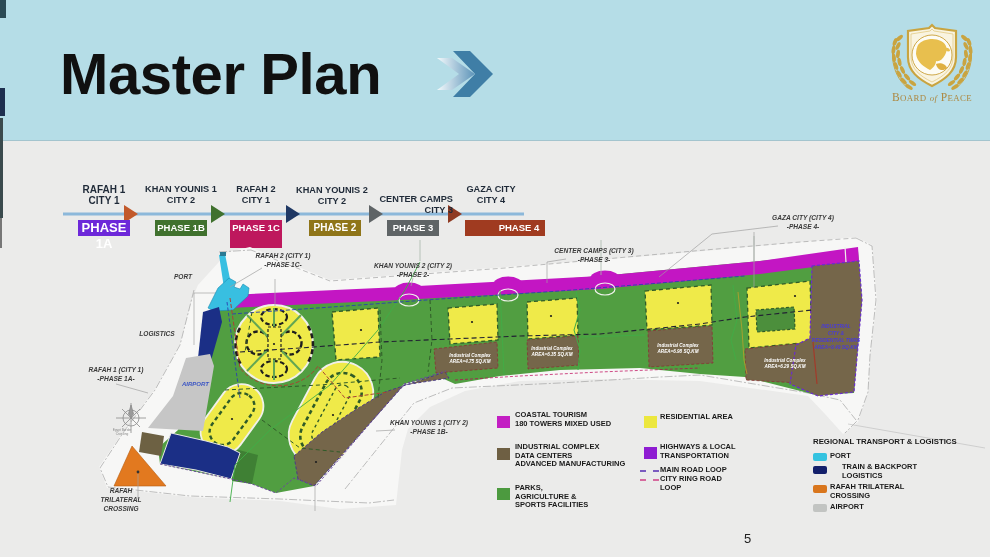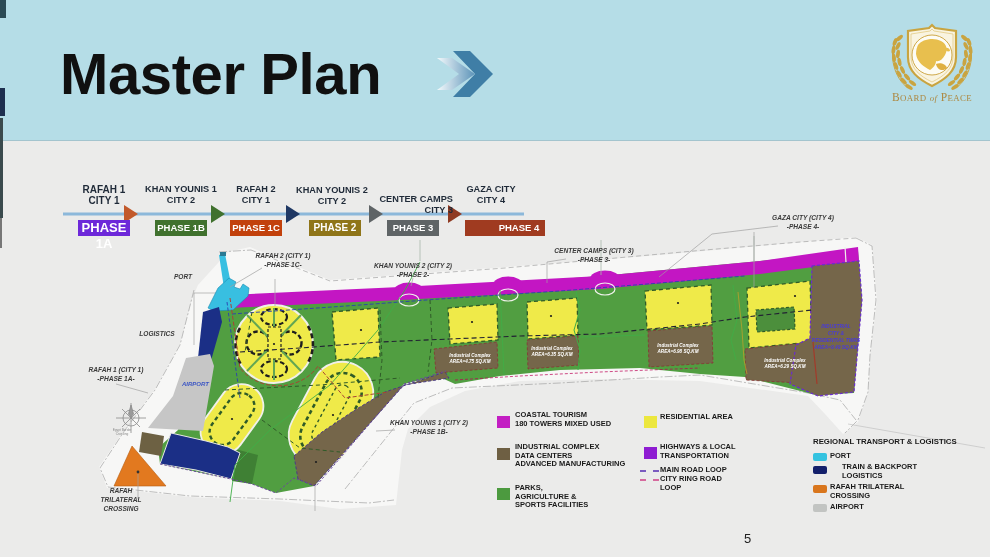--- a/index.html
+++ b/index.html
@@ -97,21 +97,21 @@
   <div class="abs" style="left:141px;top:184px;width:80px;text-align:center;font-size:9.2px;font-weight:bold;color:#1f2a38;line-height:11px;">KHAN YOUNIS 1<br>CITY 2</div>
   <div class="abs" style="left:216px;top:184px;width:80px;text-align:center;font-size:9.2px;font-weight:bold;color:#1f2a38;line-height:11px;">RAFAH 2<br>CITY 1</div>
   <div class="abs" style="left:292px;top:185px;width:80px;text-align:center;font-size:9.2px;font-weight:bold;color:#1f2a38;line-height:11px;">KHAN YOUNIS 2<br>CITY 2</div>
   <div class="abs" style="left:373px;top:194px;width:80px;text-align:right;font-size:9.2px;font-weight:bold;color:#1f2a38;line-height:11px;">CENTER CAMPS<br>CITY 3</div>
   <div class="abs" style="left:451px;top:184px;width:80px;text-align:center;font-size:9.2px;font-weight:bold;color:#1f2a38;line-height:11px;">GAZA CITY<br>CITY 4</div>
 
   <div class="abs" style="left:78px;top:220px;width:52px;height:16px;background:#6d28d9;color:#fff;font-size:13px;font-weight:bold;text-align:center;line-height:16px;">PHASE 1A</div>
 
   <div class="abs" style="left:155px;top:220px;width:52px;height:16px;background:#40712e;color:#fff;font-size:9.5px;font-weight:bold;text-align:center;line-height:16px;">PHASE 1B</div>
 
-  <div class="abs" style="left:230px;top:220px;width:52px;height:16px;background:#c2410c;color:#fff;font-size:9.5px;font-weight:bold;text-align:center;line-height:16px;">PHASE 1C</div>
+  <div class="abs" style="left:230px;top:220px;width:52px;height:28px;background:#be185d;color:#fff;font-size:9.5px;font-weight:bold;text-align:center;line-height:16px;">PHASE 1C</div>
 
   <div class="abs" style="left:309px;top:220px;width:52px;height:16px;background:#8f7519;color:#fff;font-size:10px;font-weight:bold;text-align:center;line-height:16px;">PHASE 2</div>
 
   <div class="abs" style="left:387px;top:220px;width:52px;height:16px;background:#5f6466;color:#fff;font-size:9.5px;font-weight:bold;text-align:center;line-height:16px;">PHASE 3</div>
 
   <div class="abs" style="left:465px;top:220px;width:52px;height:16px;background:#a03b20;color:#fff;font-size:9.5px;font-weight:bold;text-align:center;line-height:16px;padding-left:28px;">PHASE 4</div>
 
   <svg class="abs" style="left:0;top:0;" width="990" height="557" viewBox="0 0 990 557">
 
     <path d="M198,285 L228,252 L250,247 L330,280 L450,271 L560,263 L660,255 L760,246 L856,237

